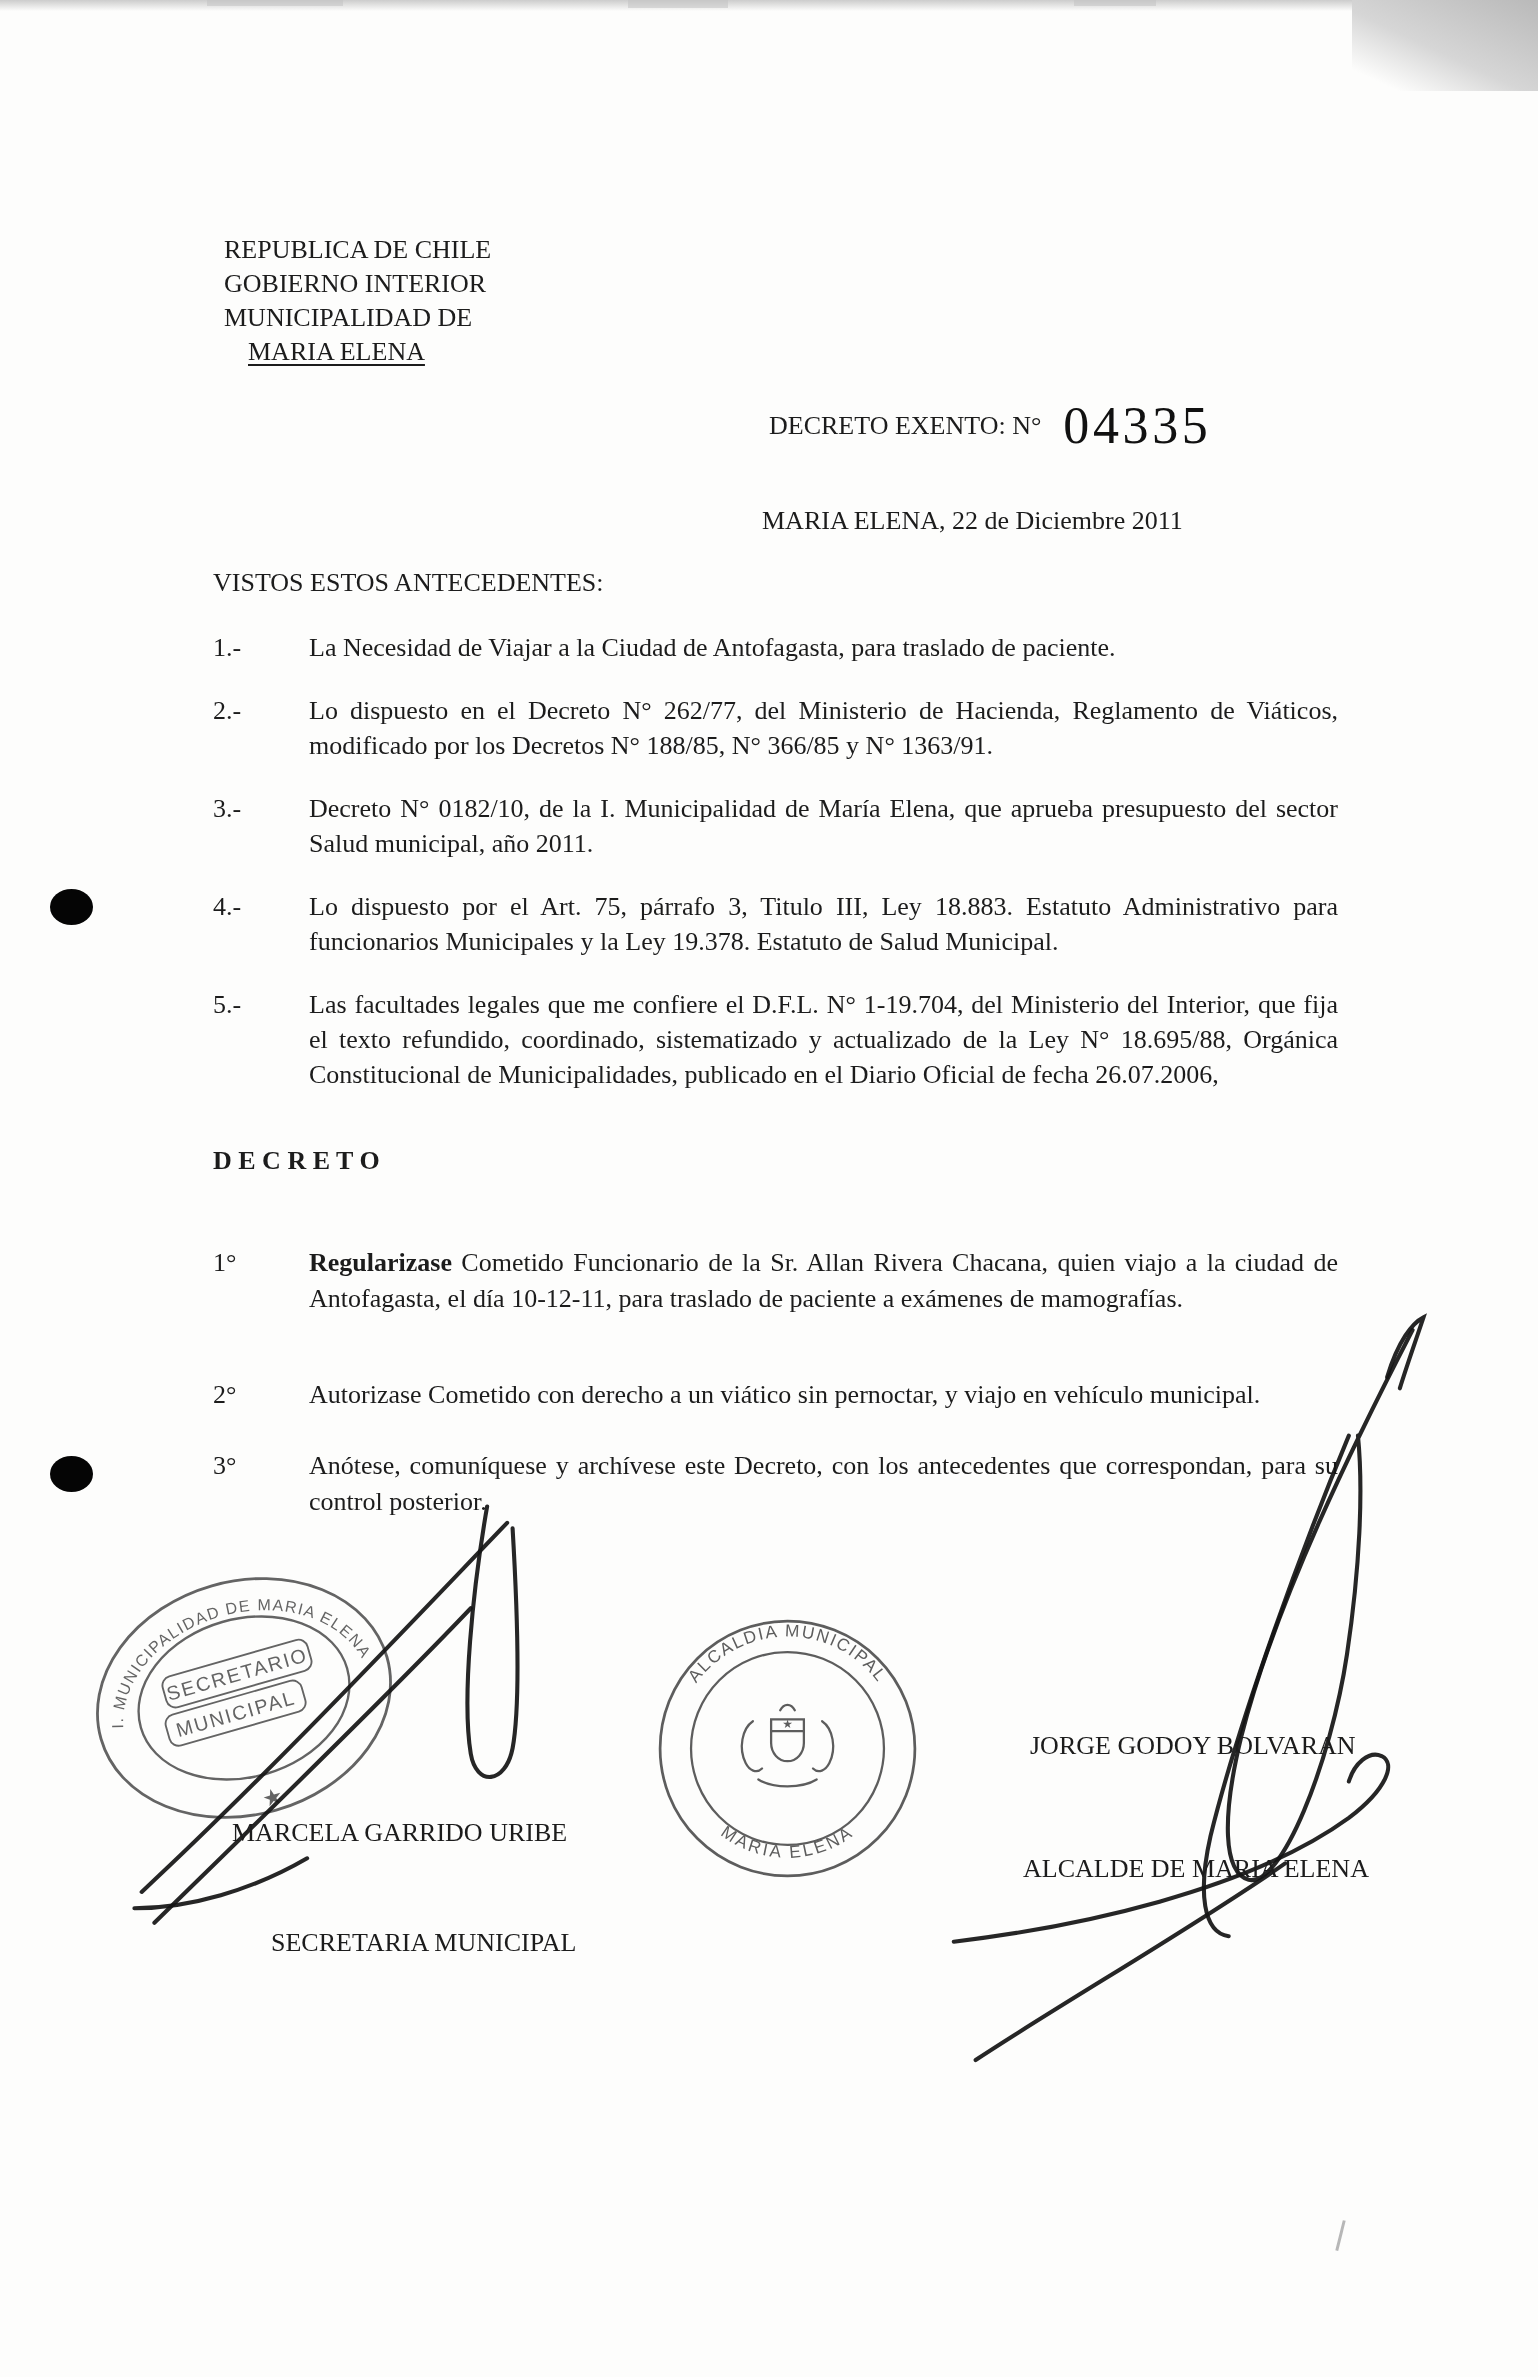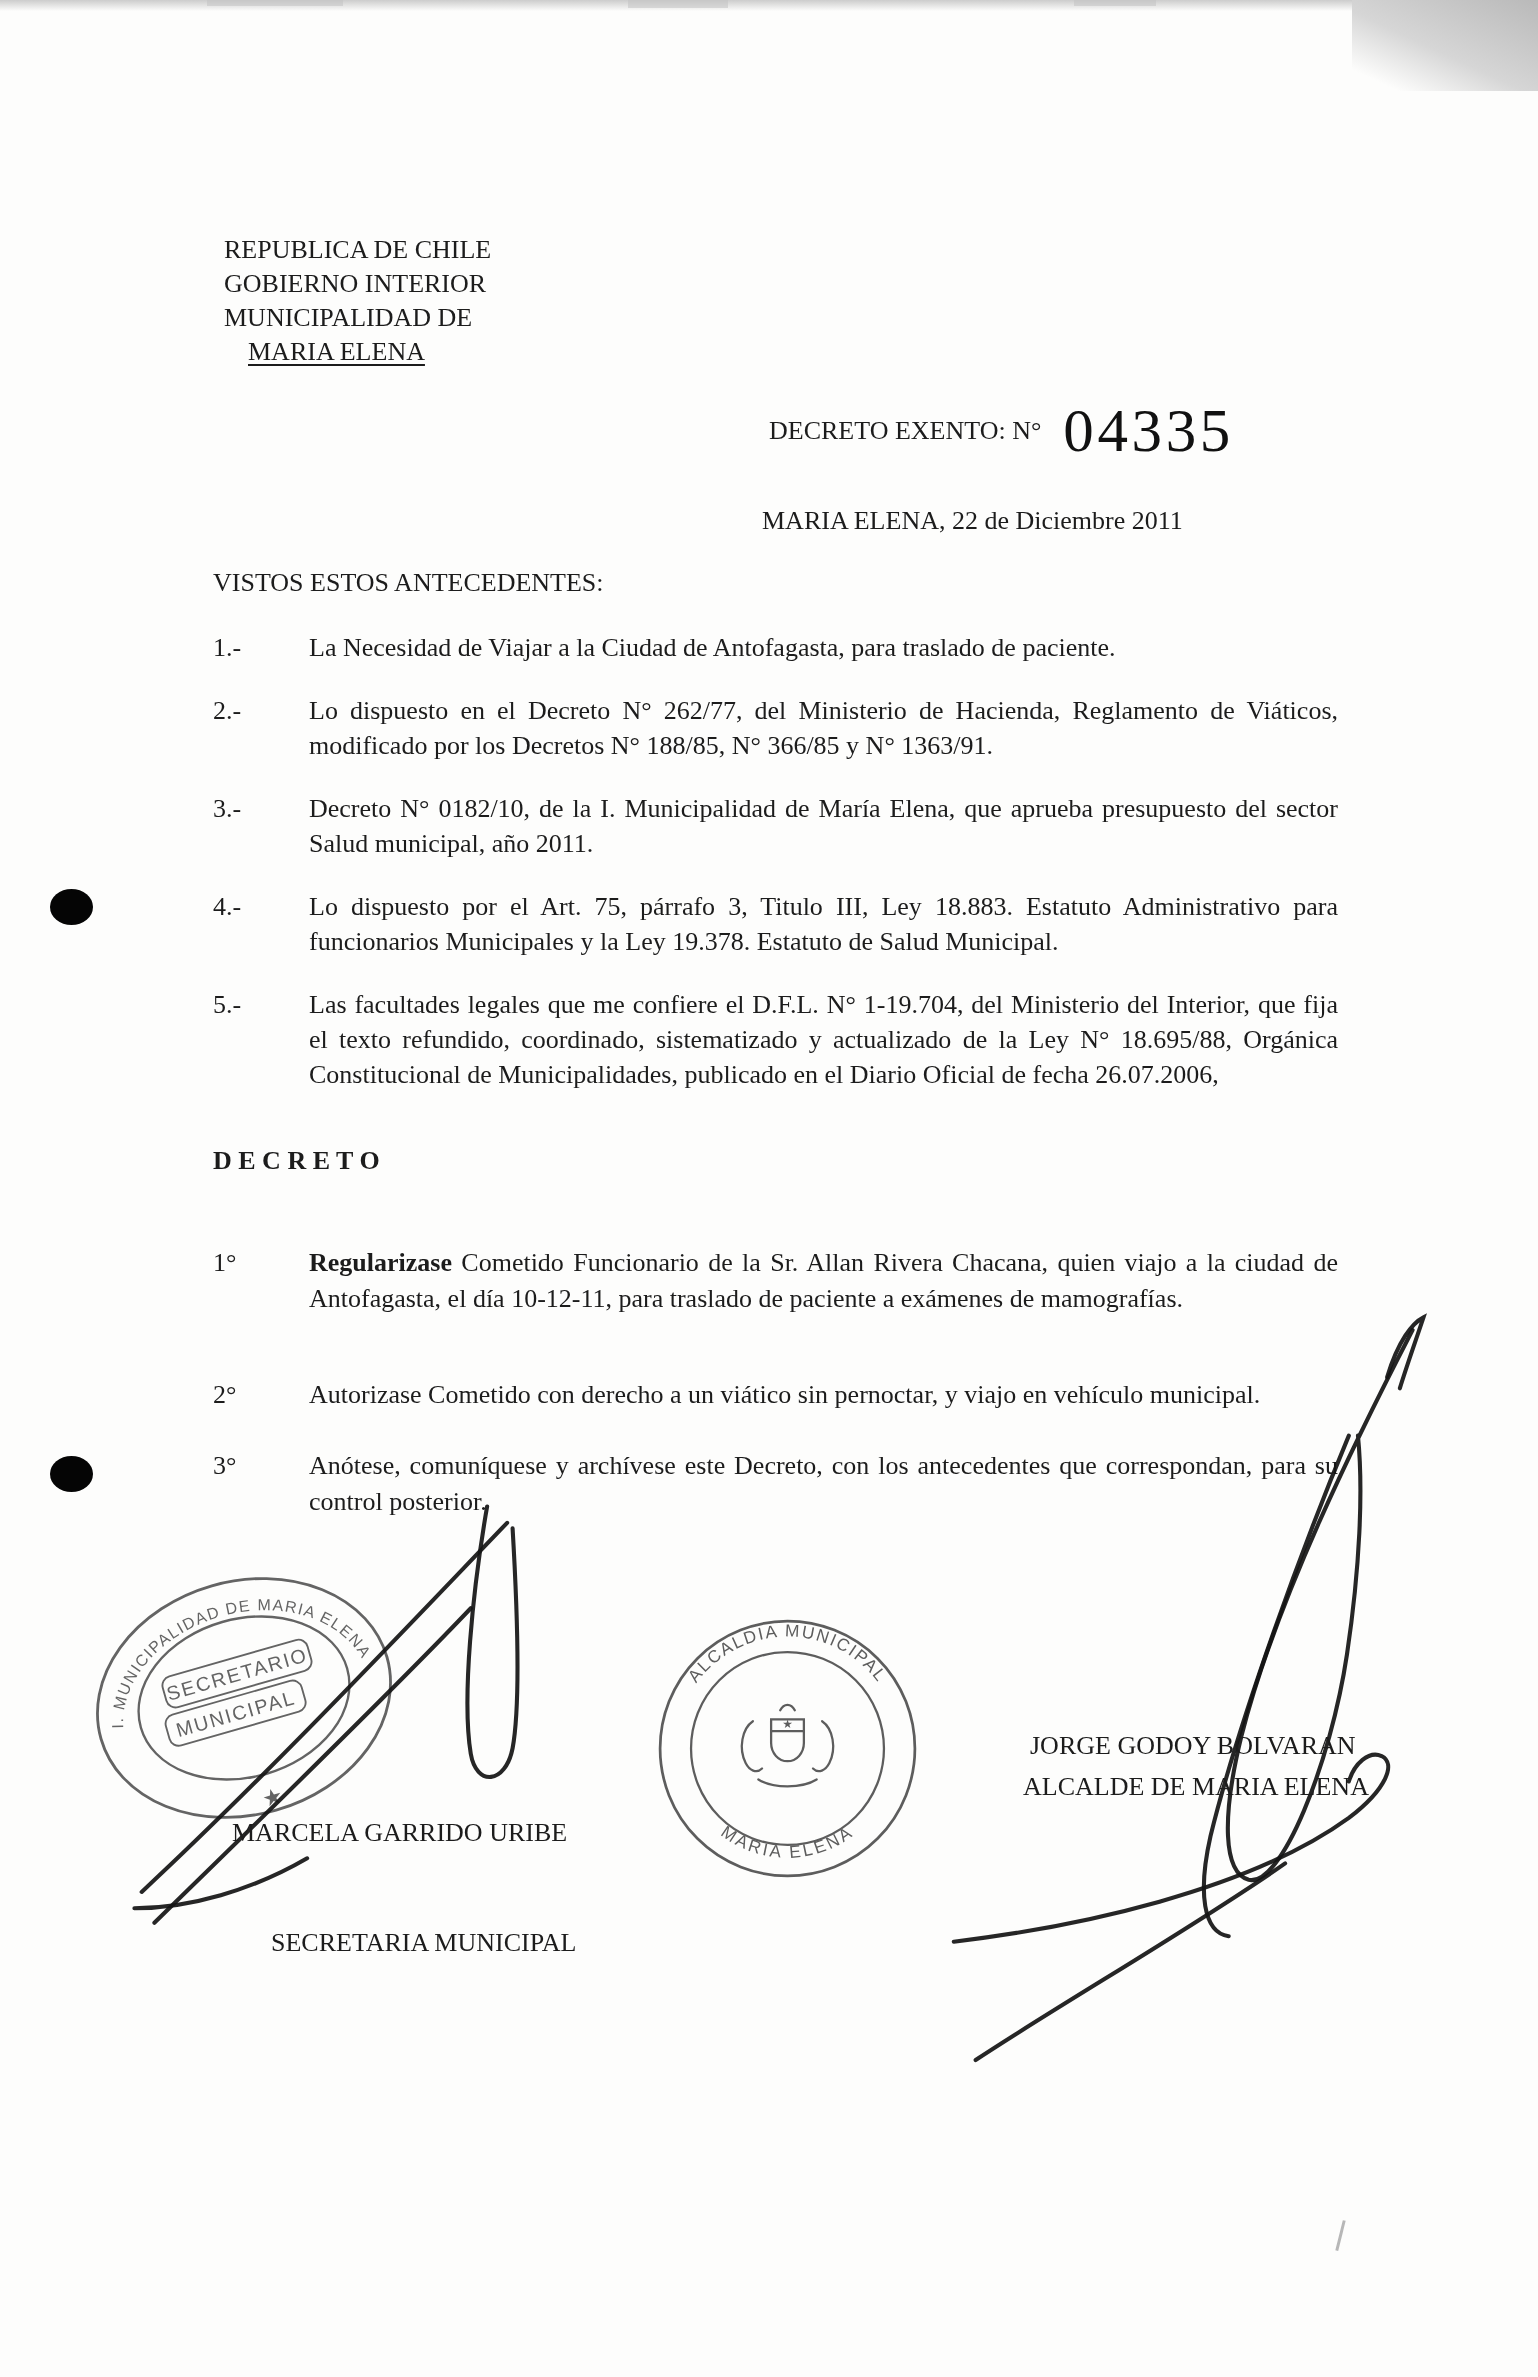--- a/index.html
+++ b/index.html
@@ -31,21 +31,21 @@
   .hole { position:absolute; background:#050505; border-radius:50%; }
   .hole-1 { left:50px; top:889px; width:43px; height:36px; }
   .hole-2 { left:50px; top:1456px; width:43px; height:36px; }
 
   
   .letterhead { position:absolute; left:224px; top:233px; line-height:34px; }
   .lh-city { margin-left:24px; text-decoration:underline; text-underline-offset:3.6px; }
 
   
   .decree-row { position:absolute; left:769px; top:400px; display:flex; align-items:center; gap:22px; }
-  .decree-number { font-size:61px; line-height:1; letter-spacing:3.6px; color:#111; }
+  .decree-number { font-size:52px; line-height:1; letter-spacing:3.6px; color:#111; }
   .place-date { position:absolute; left:762px; top:506px; }
 
   
   .vistos-title { position:absolute; left:213px; top:568px; }
   .list { position:absolute; left:213px; width:1125px; }
   .vistos-list { top:630px; }
   .item { display:grid; grid-template-columns:96px 1fr; margin-bottom:28px; }
   .num { line-height:35px; }
   .txt { text-align:justify; line-height:35px; }
 
@@ -55,21 +55,21 @@
   .decreto-list .txt { line-height:36px; }
   .decreto-list .num { line-height:36px; }
   .decreto-list .item { margin-bottom:35px; }
   .decreto-list .item.gap-lg { margin-bottom:60px; }
   .b { font-weight:bold; }
 
   
   .sec-name   { position:absolute; left:232px;  top:1818px; }
   .sec-title  { position:absolute; left:247px;  top:1928px;margin-left:24px; }
   .mayor-name { position:absolute; left:1030px; top:1731px; }
-  .mayor-title{ position:absolute; left:1023px; top:1772px; }
+  .mayor-title{ position:absolute; left:1023px; top:1854px; }
 
   
   .footer { position:absolute; left:213px; top:1938px; line-height:38px; }
   .dist { font-weight:bold; text-decoration:underline; text-underline-offset:3.6px; }
   .small { font-size:24px; }
 
   
   .stamp { position:absolute; }
   .stamp text { fill:currentColor; font-family:"Liberation Sans", sans-serif; }
   .secretary-stamp { left:84px; top:1556px; width:320px; height:284px;

